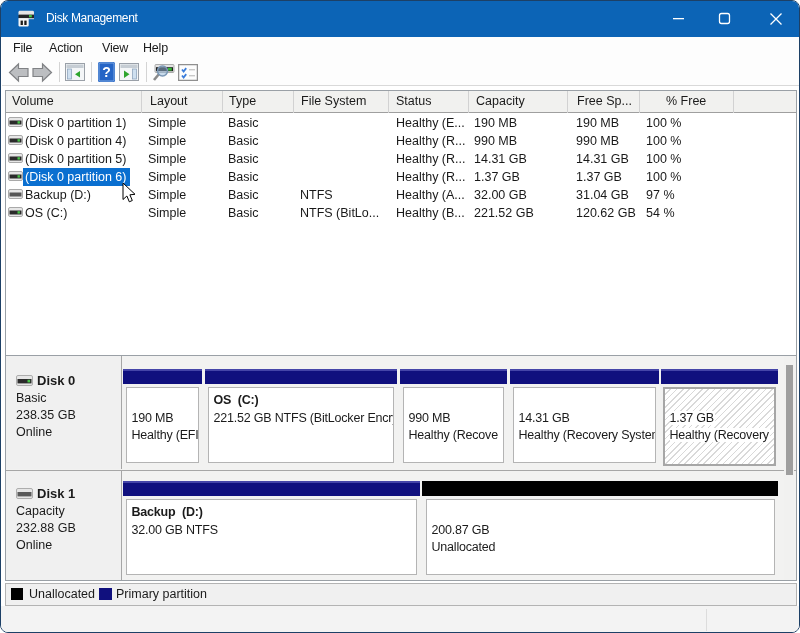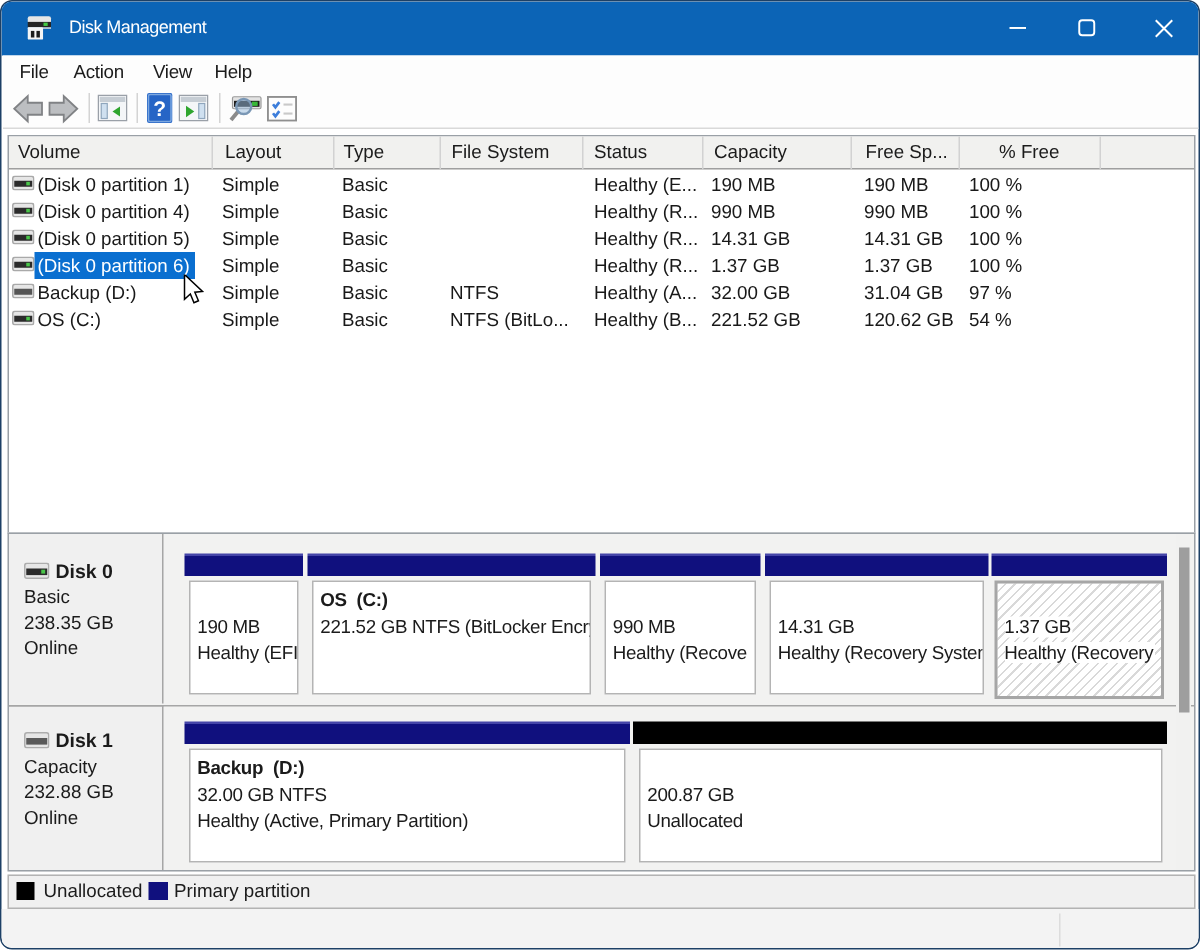--- a/index.html
+++ b/index.html
@@ -23,21 +23,21 @@
   
   #pane1 { position:absolute; left:4px; top:89px; width:792px; height:266px; background:#fff; border:1px solid #9aa0a6; }
   #lhead { position:absolute; left:0; top:0; width:790px; height:22px; background:#f1f1ef; border-bottom:1px solid #9f9f9f; }
   #lhead .hc { position:absolute; top:3px; font-size:12.5px; color:#1b1b1b; }
   #lhead .hs { position:absolute; top:0; width:1px; height:22px; background:#d2d2d2; }
   .lrow { position:absolute; left:0; width:790px; height:18px; font-size:12.5px; color:#191919; }
   .lrow span { position:absolute; top:2px; white-space:nowrap; }
   .dico { position:absolute; left:2px; top:3px; }
   
   #pane2 { position:absolute; left:4px; top:354px; width:792px; height:226px; overflow:hidden; background:#f2f2f1; border:1px solid #9aa0a6; }
-  .dleft { position:absolute; left:0; width:103px; background:#f0f0f0; border-right:1px solid #a6a6a6; font-size:12.5px; color:#1b1b1b; }
+  .dleft { position:absolute; left:0; width:116px; background:#f0f0f0; border-right:1px solid #a6a6a6; font-size:12.5px; color:#1b1b1b; }
   .dleft .l { position:absolute; left:10px; white-space:nowrap; }
   .band { position:absolute; height:15px; background:linear-gradient(#4545a8 0 2px, #10107e 2px); }
   .pbody { position:absolute; background:#fff; border:1px solid #b4b4b4; font-size:12.5px; color:#1b1b1b; overflow:hidden; }
   .pbody .t { position:absolute; left:4.5px; white-space:nowrap; letter-spacing:-0.2px; }
   .hatch { background:repeating-linear-gradient(135deg, #fff 0 3.4px, #d9d9d9 3.4px 4.5px); border:2px solid #a6a6a6; }
   .hatch .t { background:#fff; padding:0 1px 0 0; }
   #vsb { position:absolute; right:2px; top:0; width:10px; height:225px; background:#f1f1f0; }
   #hdivider { position:absolute; left:0; top:114px; width:790px; height:1px; background:#a6a6a6; }
   #vsbthumb { position:absolute; right:1px; top:9px; width:7px; height:110px; background:#9e9e9e; }
   
@@ -285,21 +285,20 @@
     <div class="band" style="left:655px; top:13px; width:117px;"></div>
     <div class="pbody hatch" style="left:657px; top:31px; width:113px; height:79px;">
       <span class="t" style="top:22px">1.37 GB</span>
       <span class="t" style="top:39px">Healthy (Recovery</span>
     </div>
 
     <div class="band" style="left:117px; top:125px; width:297px;"></div>
     <div class="pbody" style="left:120px; top:143px; width:291px; height:76px;">
       <span class="t" style="top:5px; font-weight:bold;">Backup&nbsp; (D:)</span>
       <span class="t" style="top:23px">32.00 GB NTFS</span>
-      <span class="t" style="top:40px">Healthy (Active, Primary Partition)</span>
     </div>
     <div class="band" style="left:416px; top:125px; width:356px; background:#000;"></div>
     <div class="pbody" style="left:420px; top:143px; width:349px; height:76px;">
       <span class="t" style="top:23px">200.87 GB</span>
       <span class="t" style="top:40px">Unallocated</span>
     </div>
     <div id="hdivider"></div>
     <div id="vsb">
         <div id="vsbthumb"></div>
       </div>

